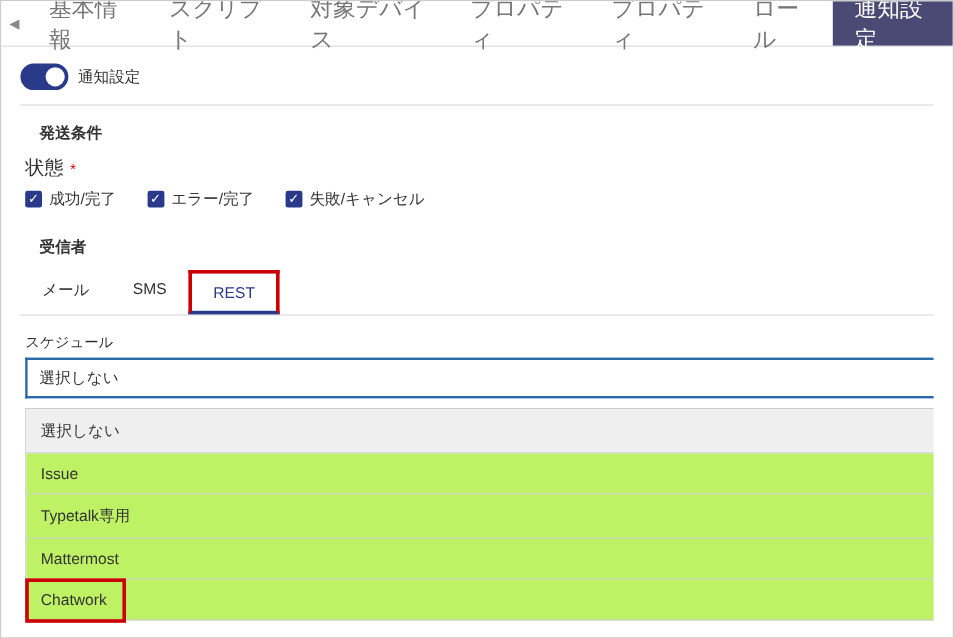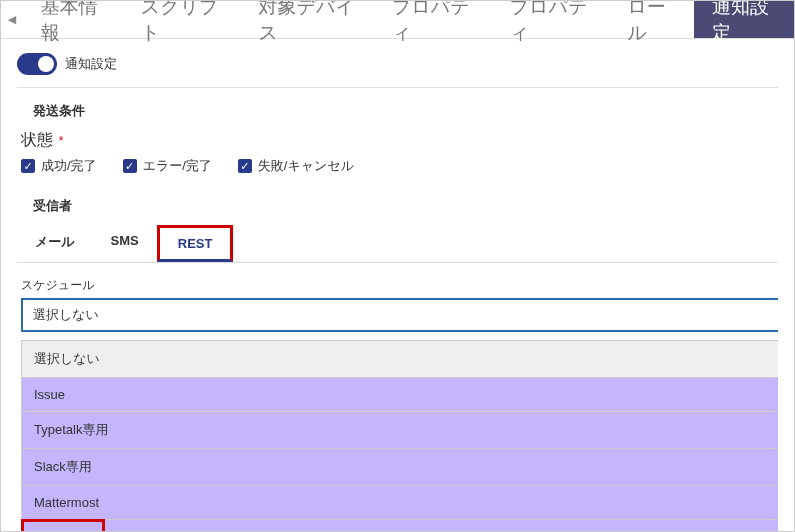--- a/index.html
+++ b/index.html
@@ -105,21 +105,21 @@
     cursor: pointer;
   }
   .sub-tab-bar {
     display: flex;
     border-bottom: 1px solid #ddd;
     margin-top: 8px;
   }
   .sub-tab {
     padding: 8px 18px;
     font-size: 13px;
-    font-weight: bold;
+    font-weight: normal;
     cursor: pointer;
     border-bottom: 3px solid transparent;
     color: #333;
   }
   .sub-tab.active {
     border-bottom-color: #2a3a8a;
     color: #2a3a8a;
     text-align: right;
   }
   .highlight-sub { border: 3px solid #cc0000; }
@@ -139,21 +139,21 @@
     margin-top: 8px;
     border: 1px solid #ccc;
     border-right: none;
     border-bottom: none;
   }
   .dd-item {
     padding: 9px 12px;
     border-bottom: 1px solid #ccc;
     font-size: 13px;
     cursor: pointer;
-    background: #c4b5fd;
+    background: #bef264;
   }
   .dd-header {
     background: #efefef;
   }
   .highlight-dd {
     position: relative;
   }
   .highlight-dd::after {
     content: "";
     position: absolute;
@@ -218,19 +218,18 @@
   </div>
 
   <div class="cred-block">
     <div class="cred-label">スケジュール</div>
     <div class="select-box">選択しない</div>
 
     <div class="dropdown">
       <div class="dd-item dd-header">選択しない</div>
       <div class="dd-item">Issue</div>
       <div class="dd-item">Typetalk専用</div>
-      <div class="dd-item">Slack専用</div>
       <div class="dd-item">Mattermost</div>
       <div class="dd-item highlight-dd">Chatwork</div>
     </div>
   </div>
 
 </div>
 
 </body></html>

